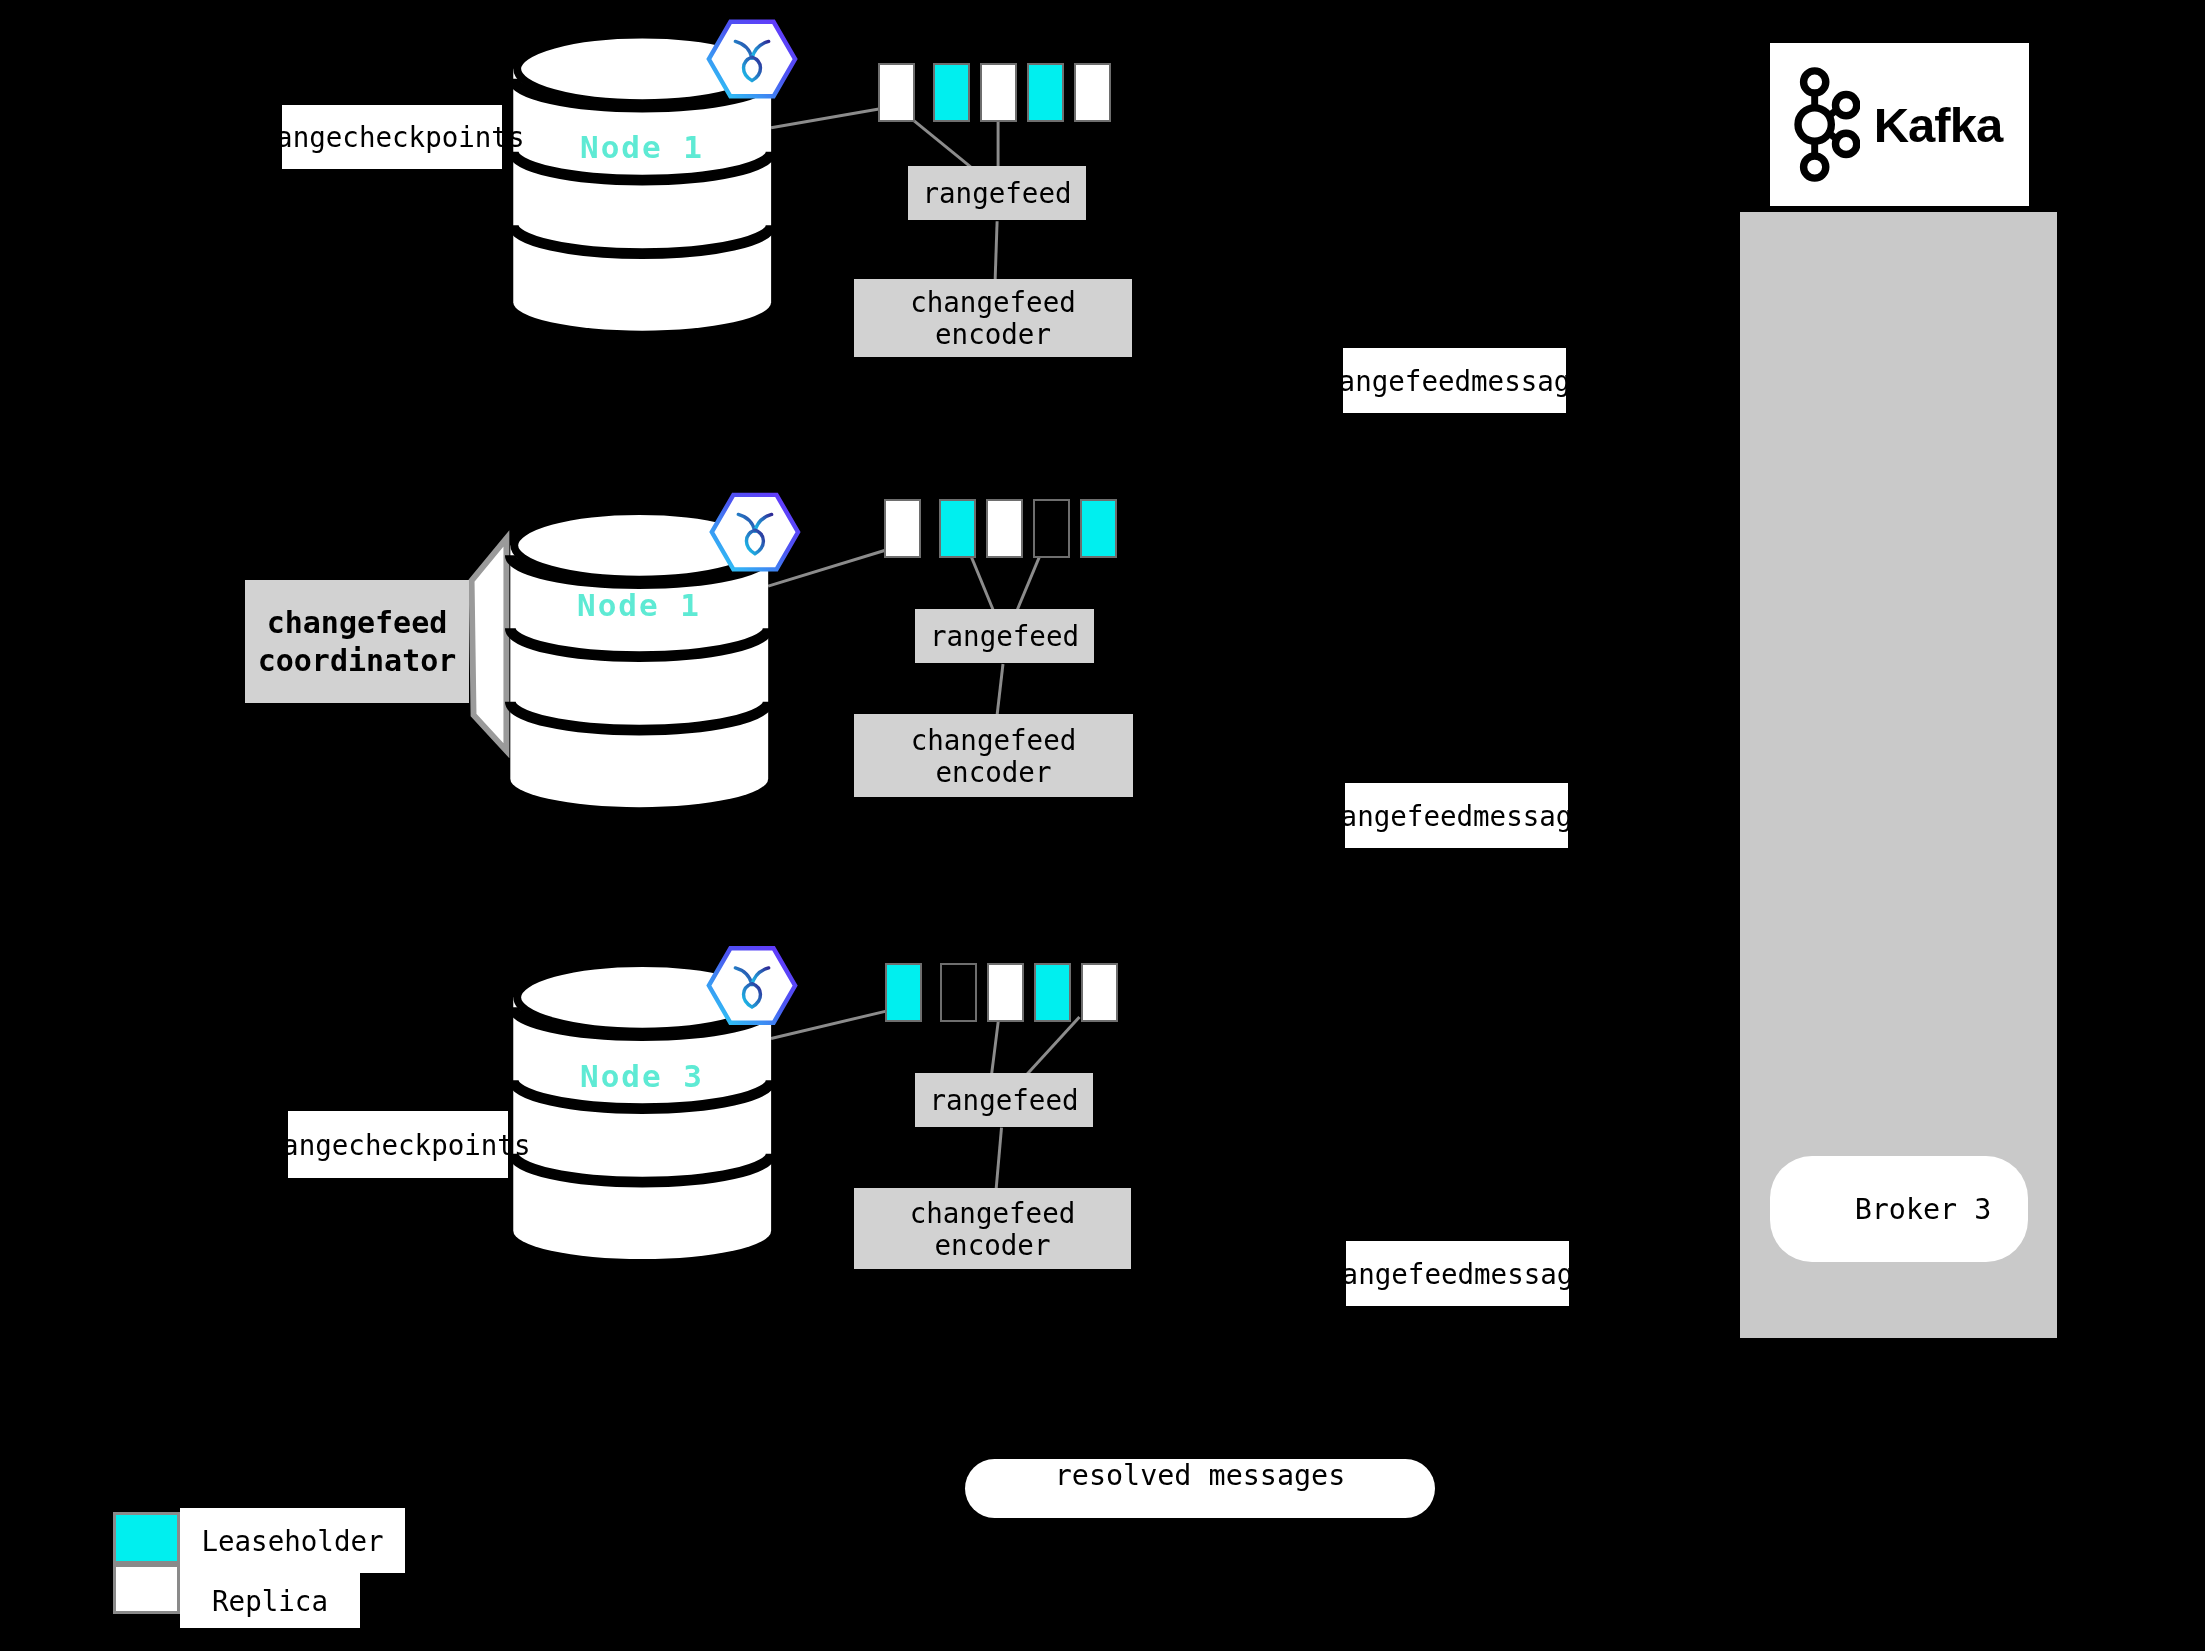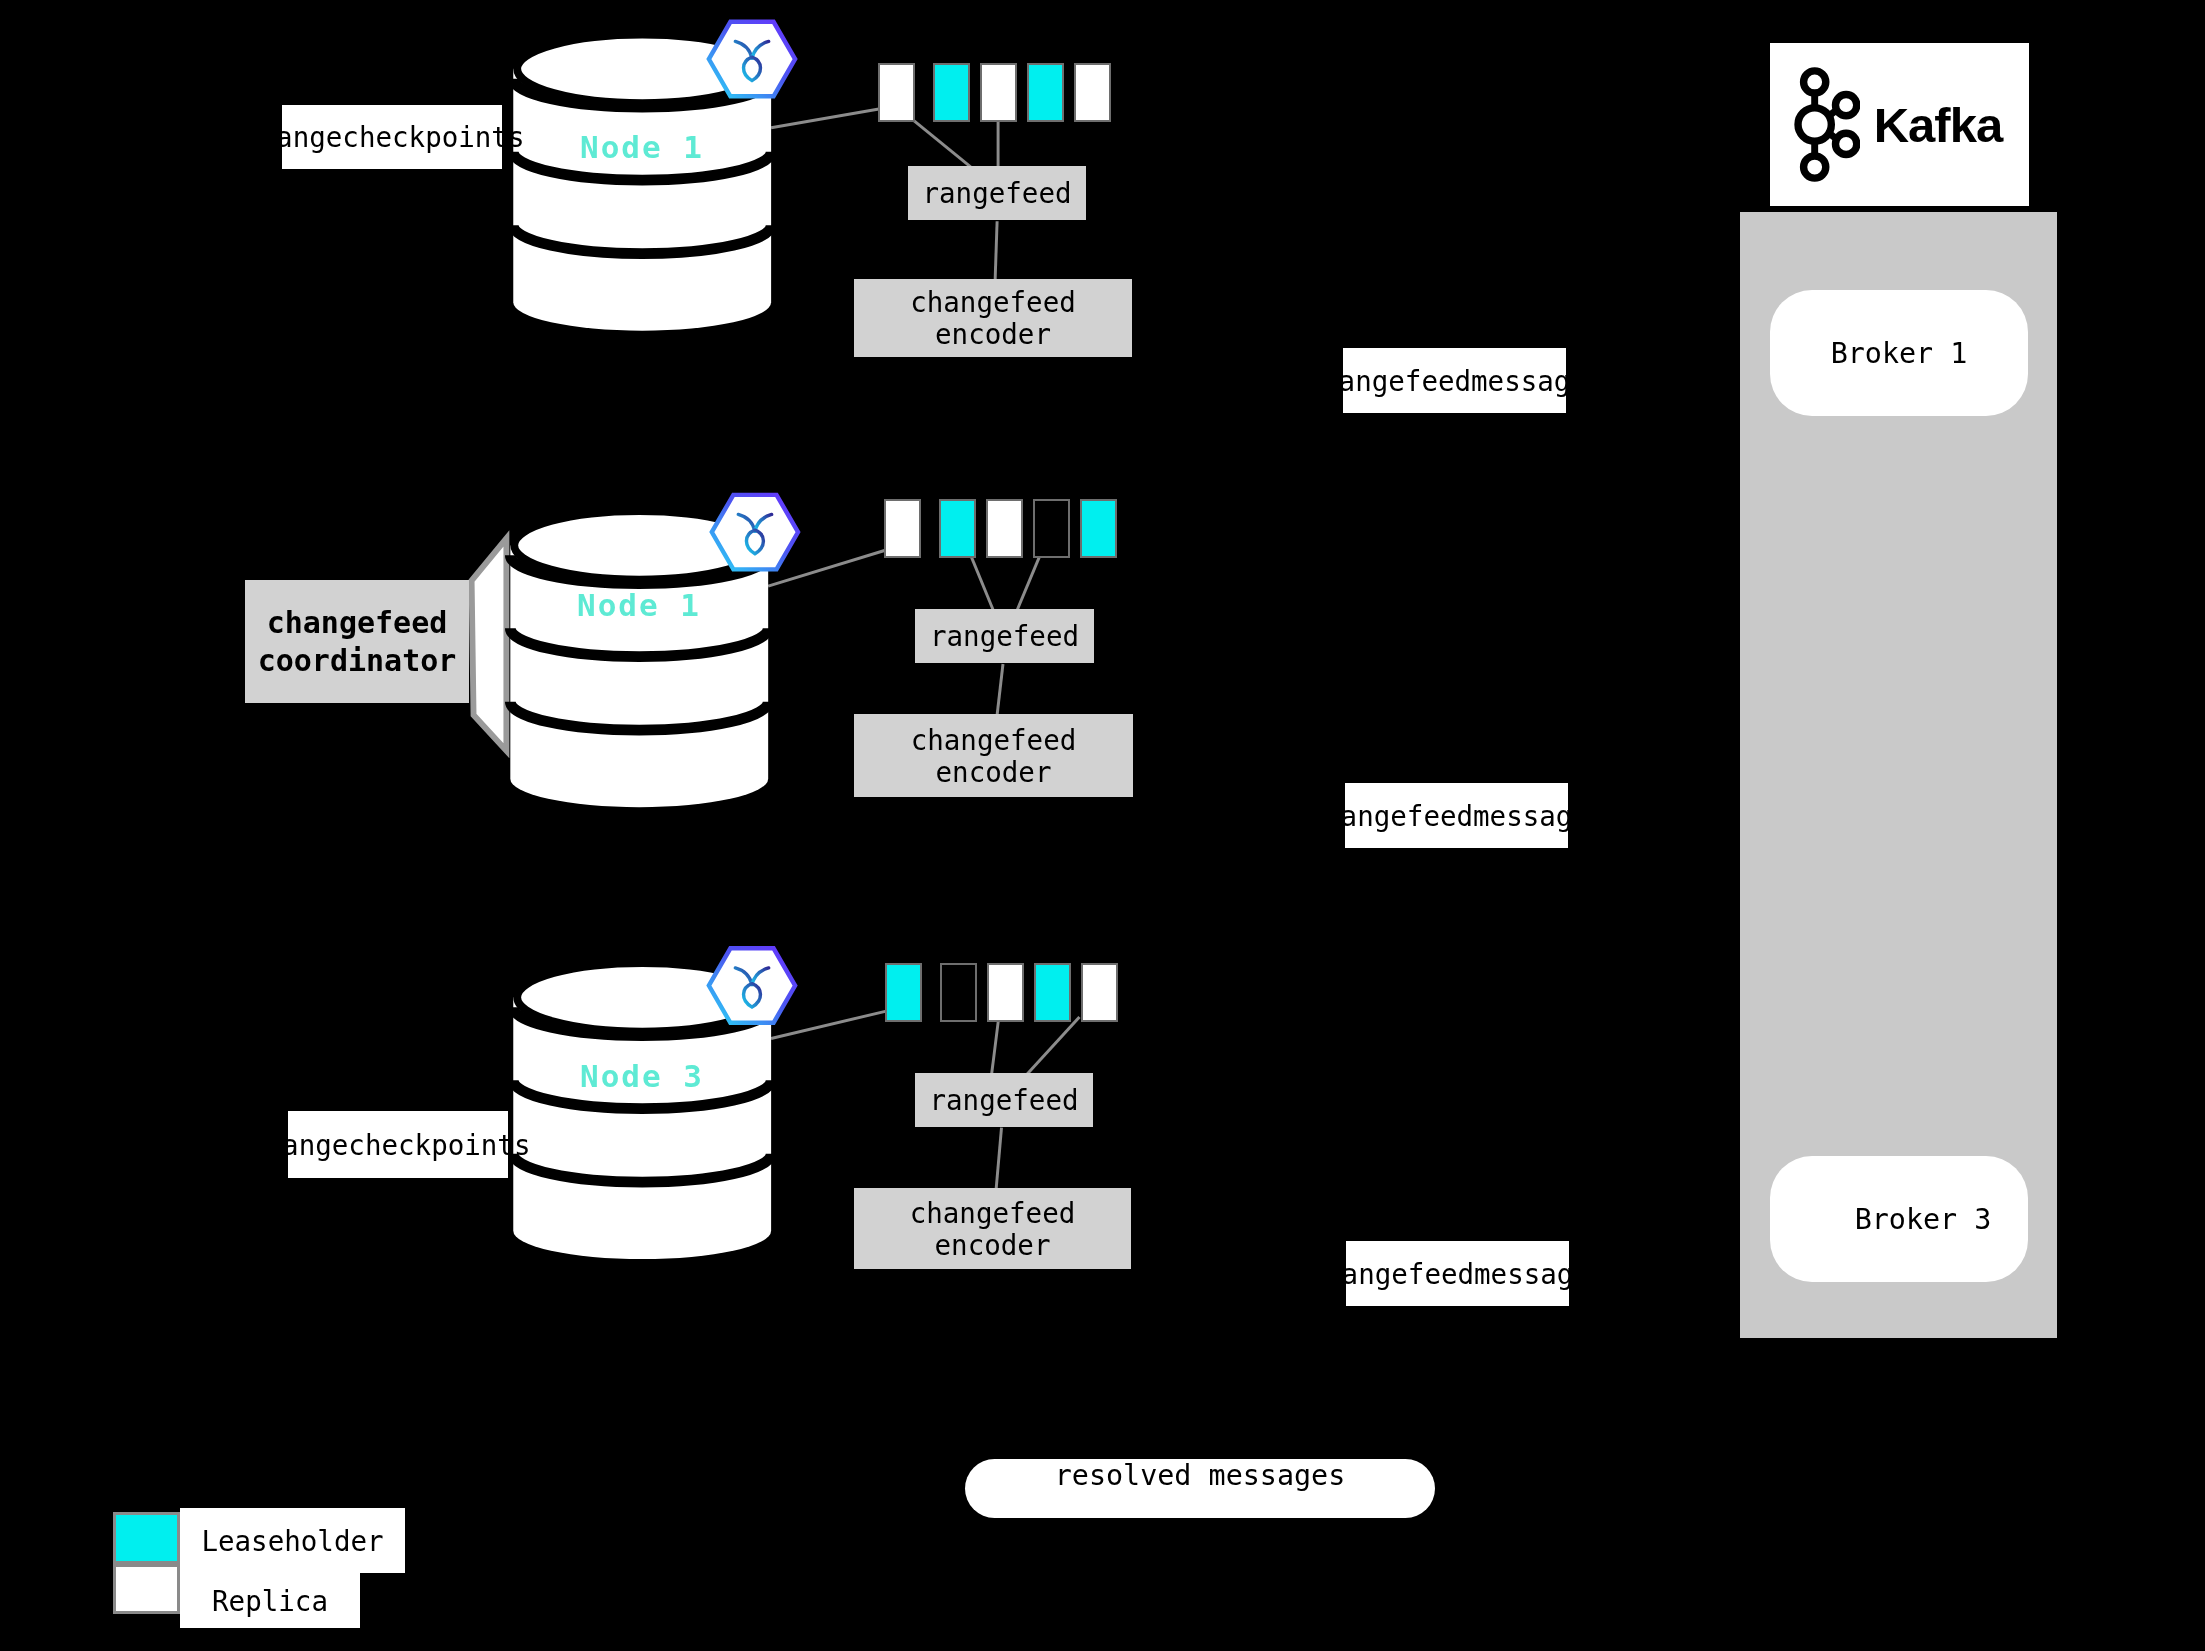--- a/index.html
+++ b/index.html
@@ -103,24 +103,21 @@
     <use href="#cyl" x="1047" y="1957"></use>
 
     <use href="#hex" x="1534" y="120"></use>
     <use href="#hex" x="1540" y="1085"></use>
     <use href="#hex" x="1534" y="2010"></use>
 
     <polygon points="4180,700 4230,679 4230,721" fill="#000"></polygon>
   </svg>
 
   <div class="abs container" style="left:1740px;top:212px;width:317px;height:1126px;"></div>
-  <div class="abs broker" style="left:1770px;top:290px;width:258px;height:126px;">
-    <span>Broker 1</span>
-  </div>
-  <div class="abs broker" style="left:1770px;top:1156px;width:258px;height:126px;padding-left:48px;">
+  <div class="abs broker" style="left:1770px;top:1156px;width:258px;height:106px;padding-left:48px;">
     <span>Broker 3</span>
   </div>
 
   <div class="abs kafka-panel" style="left:1770px;top:43px;width:259px;height:163px;">
     <svg width="74" height="123" viewBox="0 0 160 260">
       <g fill="none" stroke="#000" stroke-width="16">
         <circle cx="62" cy="38" r="24"></circle>
         <circle cx="62" cy="130" r="36"></circle>
         <circle cx="62" cy="222" r="24"></circle>
         <circle cx="130" cy="88" r="23"></circle>

